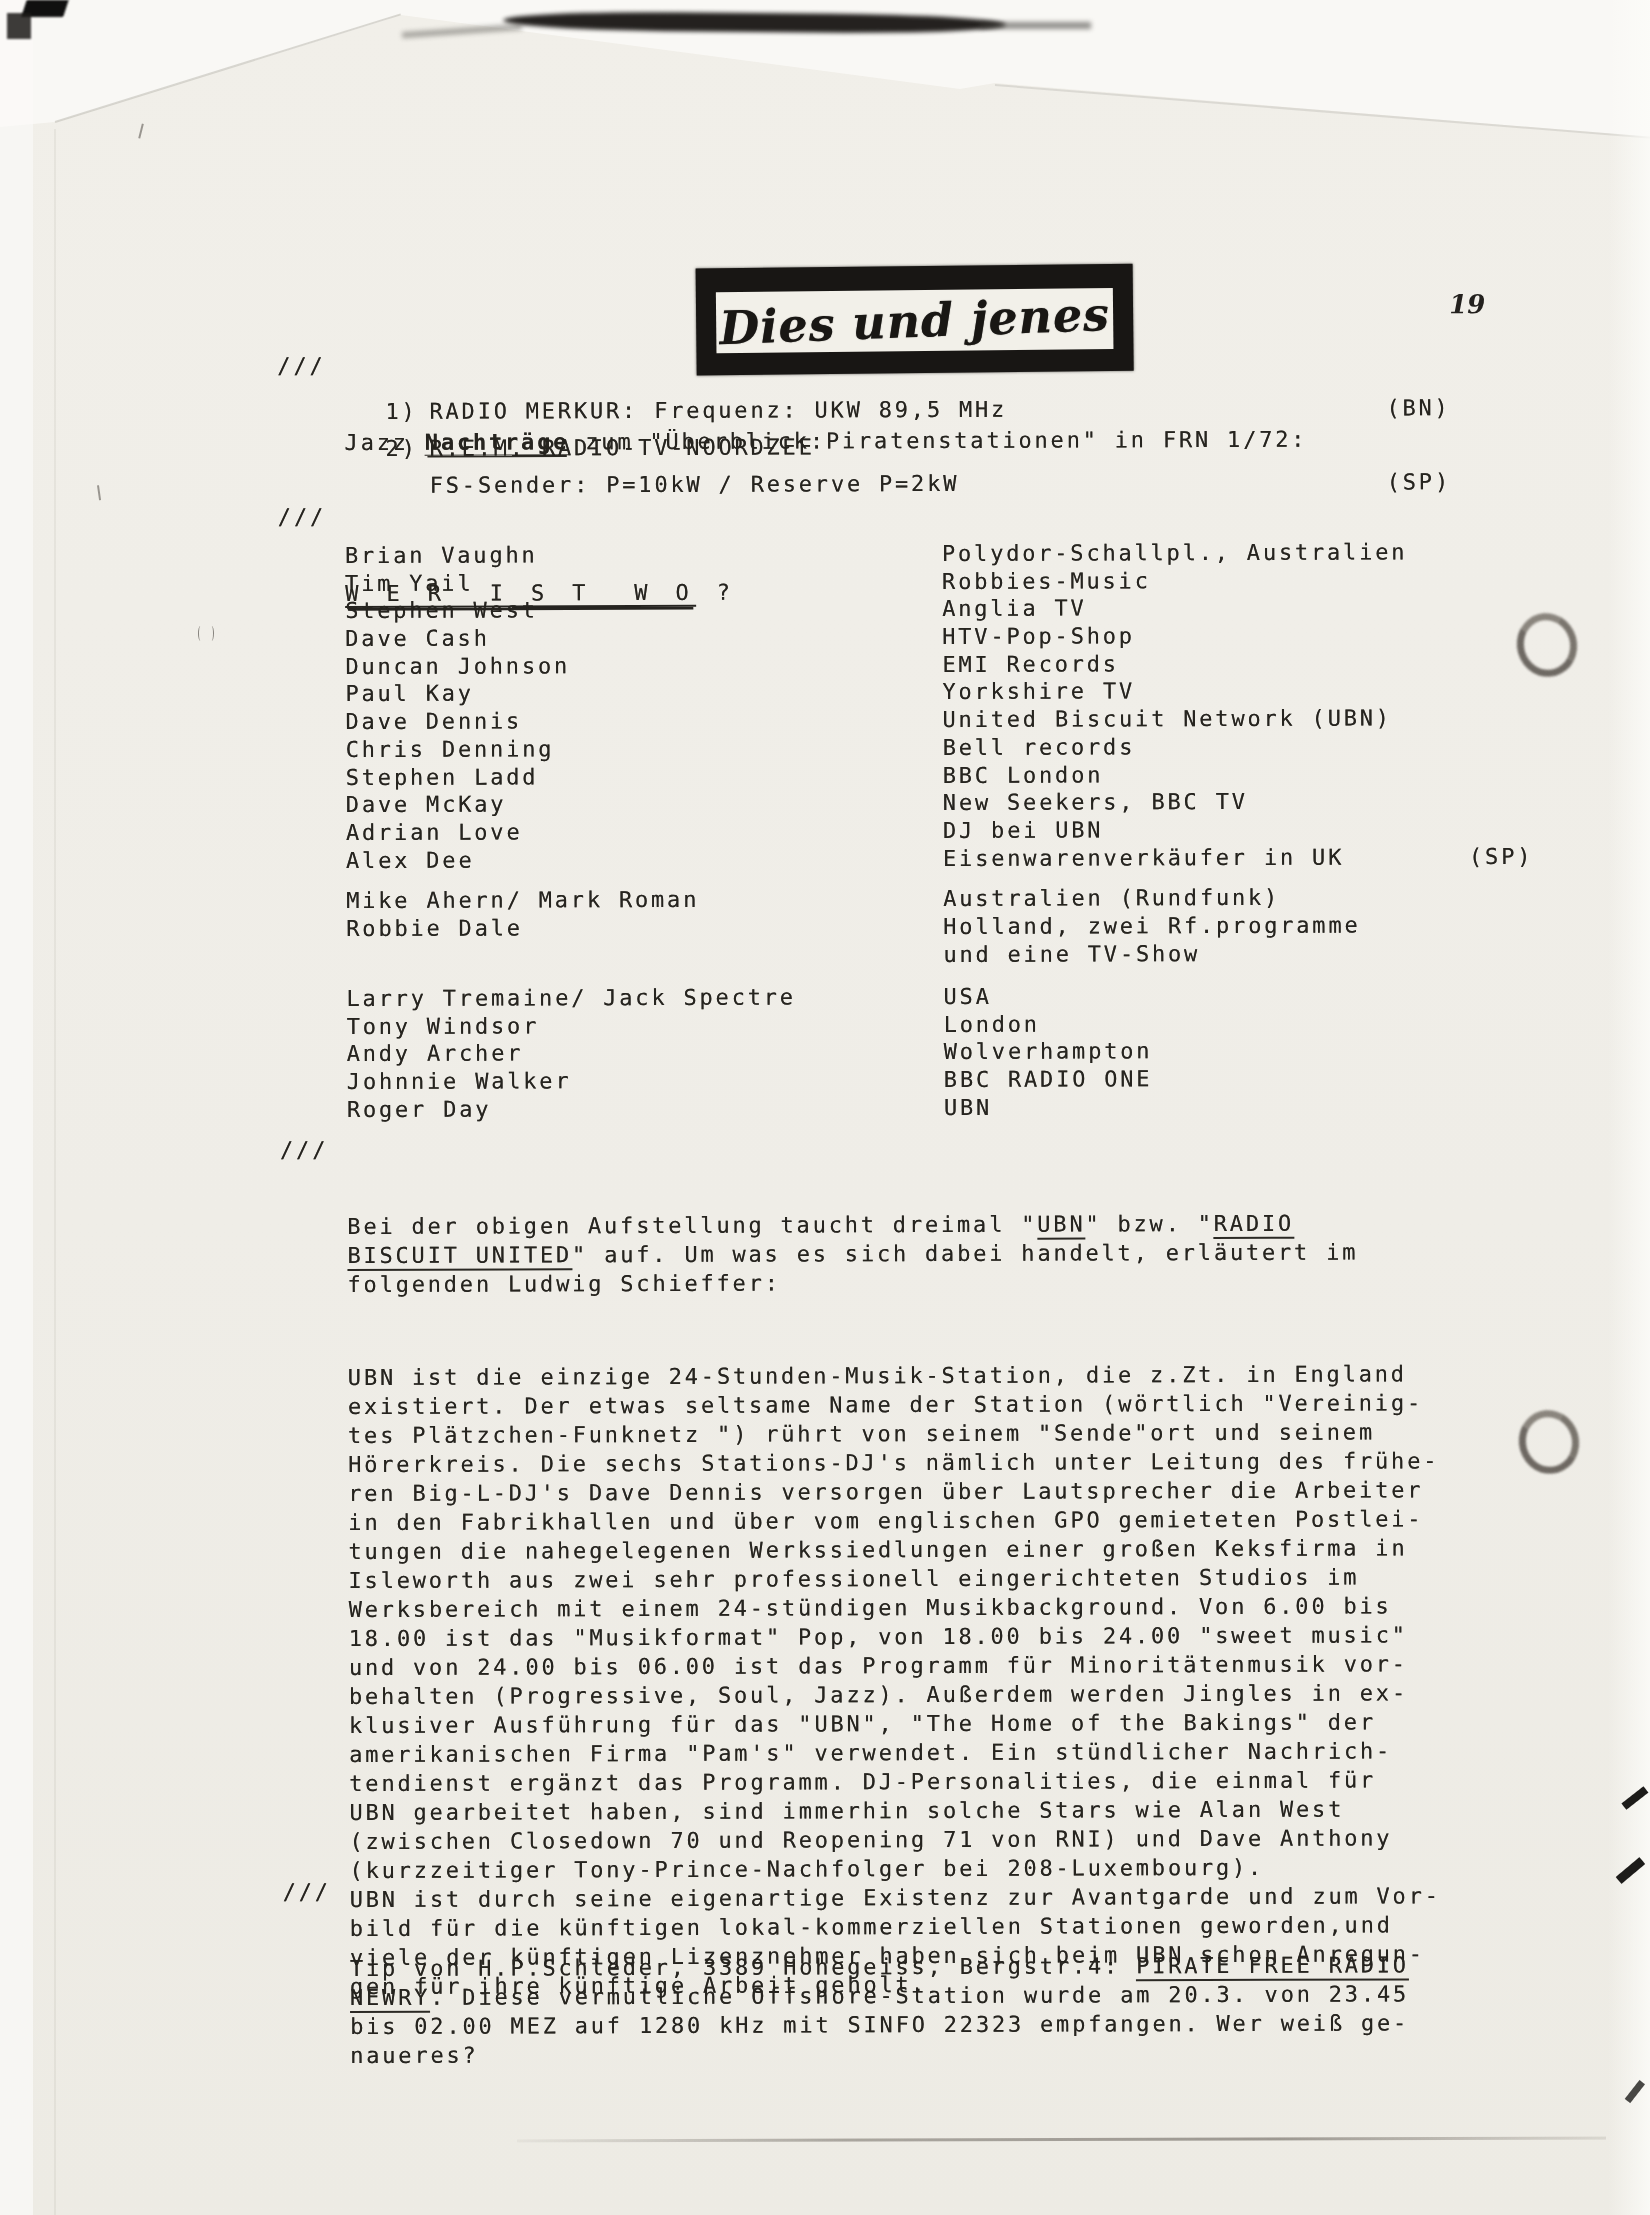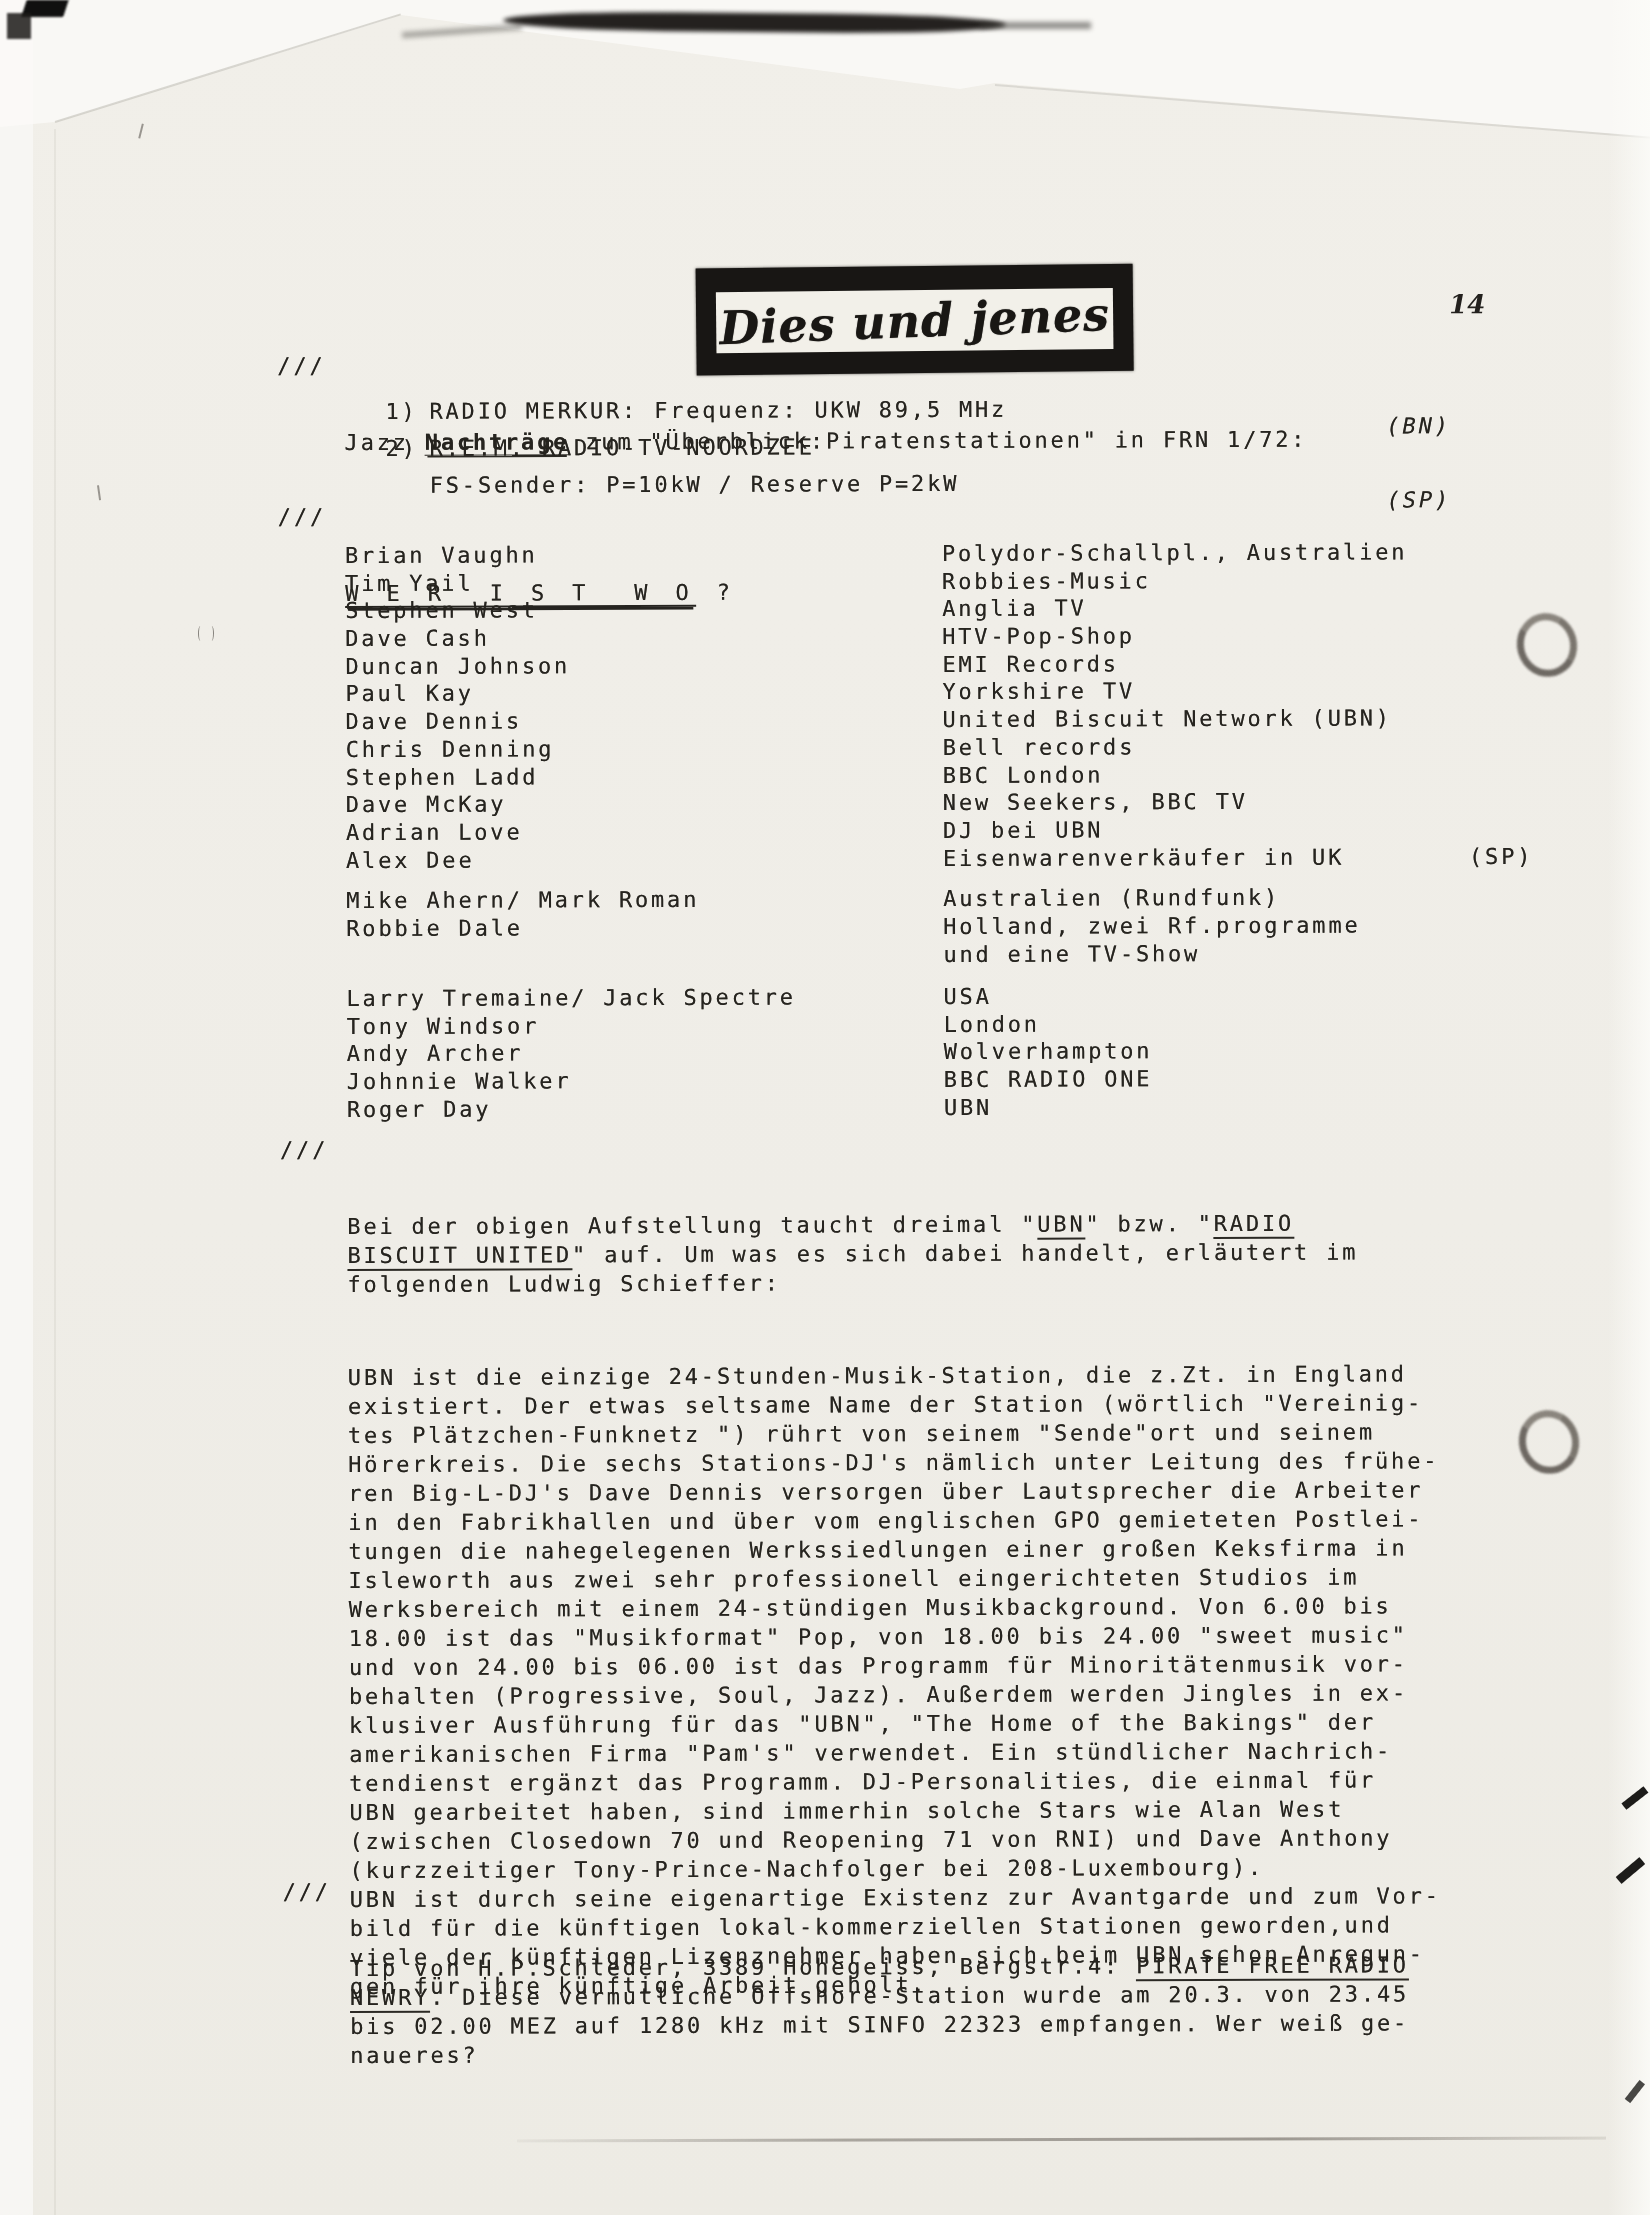--- a/index.html
+++ b/index.html
@@ -58,21 +58,21 @@
   .tw{font-size:22px;letter-spacing:2.8px;color:#26241f;
     text-shadow:0 0 0.6px rgba(25,22,18,.6);white-space:pre;}
   .content{position:absolute;inset:0;transform:rotate(-.2deg);transform-origin:369px 277px;}
   .sec{position:absolute;left:277px;}
   .marker{position:absolute;left:0;top:0;}
   .ln{line-height:29px;height:29px;}
   #sec1{top:353px;width:1292px;height:166px;}
   #sec1 .headline{margin-left:67px;}
   .item{position:absolute;left:108px;}
   .ilabel{display:inline-block;width:44px;}
-  .badge{position:absolute;left:1001px;top:18px;font-style:italic;}
+  .badge{position:absolute;left:1001px;top:0;}
   #sec2title{top:504px;width:831px;}
   #sec2title .title{margin-left:67px;}
   .title-seg{letter-spacing:7.4px;}
   #names{position:absolute;left:344px;top:543px;width:1200px;height:609px;}
   .nrow{position:absolute;left:0;height:28px;width:1200px;}
   .wcol{position:absolute;left:597px;top:0;}
   .nbadge{position:absolute;left:1123px;top:0;}
   #sec3{top:1137px;width:1292px;}
   #sec3 .intro,#sec3 .para{margin-left:67px;}
   #sec3 .para{margin-top:14px;}
@@ -110,21 +110,21 @@
   <div class="speck sp3b"></div>
 
   <div class="content">
 
     <div class="stamp">
       <div class="stamp-inner">
         <span class="stamp-text">Dies und jenes</span>
       </div>
     </div>
 
-    <div class="pagenum">14</div>
+    <div class="pagenum">19</div>
 
     <div id="sec1" class="sec tw">
       <span class="marker">///</span>
       <div class="headline ln"><span>Jazz </span><span class=" u-double">Nachträge</span><span> zum "Überblick:Piratenstationen" in FRN 1/72:</span></div>
       <div><div class="item ln" style="top: 44px;"><span class="ilabel">1)</span><span>RADIO MERKUR: Frequenz: UKW 89,5 MHz</span><span class="badge">(BN)</span></div><div class="item ln" style="top: 81px;"><span class="ilabel">2)</span><span>R.E.M. RADIO-TV-NOORDZEE</span></div><div class="item ln" style="top: 118px;"><span class="ilabel"></span><span>FS-Sender: P=10kW / Reserve P=2kW</span><span class="badge">(SP)</span></div></div>
     </div>
 
     <div id="sec2title" class="sec tw">
       <span class="marker">///</span>
       <div class="title ln"><span class="title-seg u-thick">W E R  I S T  W O</span><span class="title-seg"> ?</span></div>

